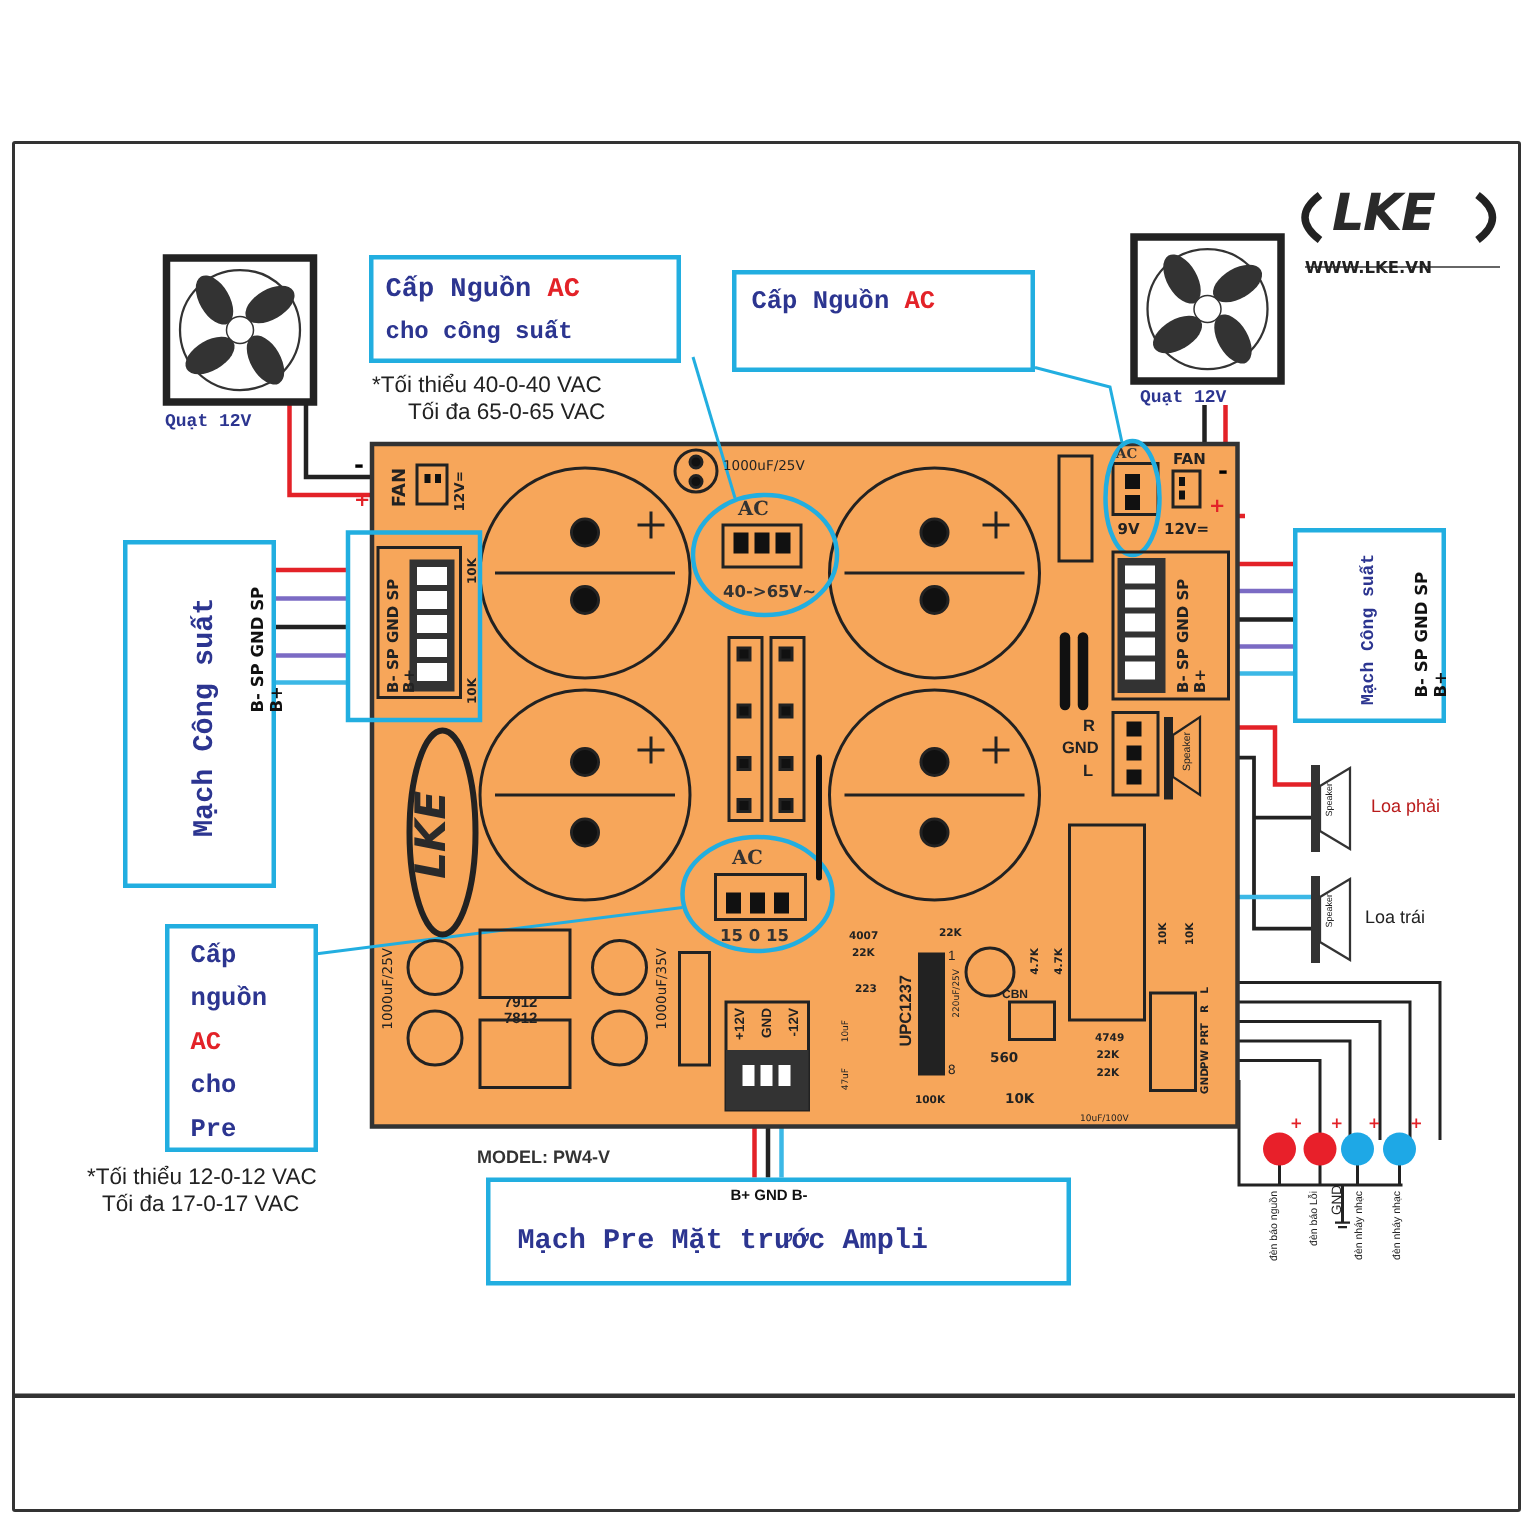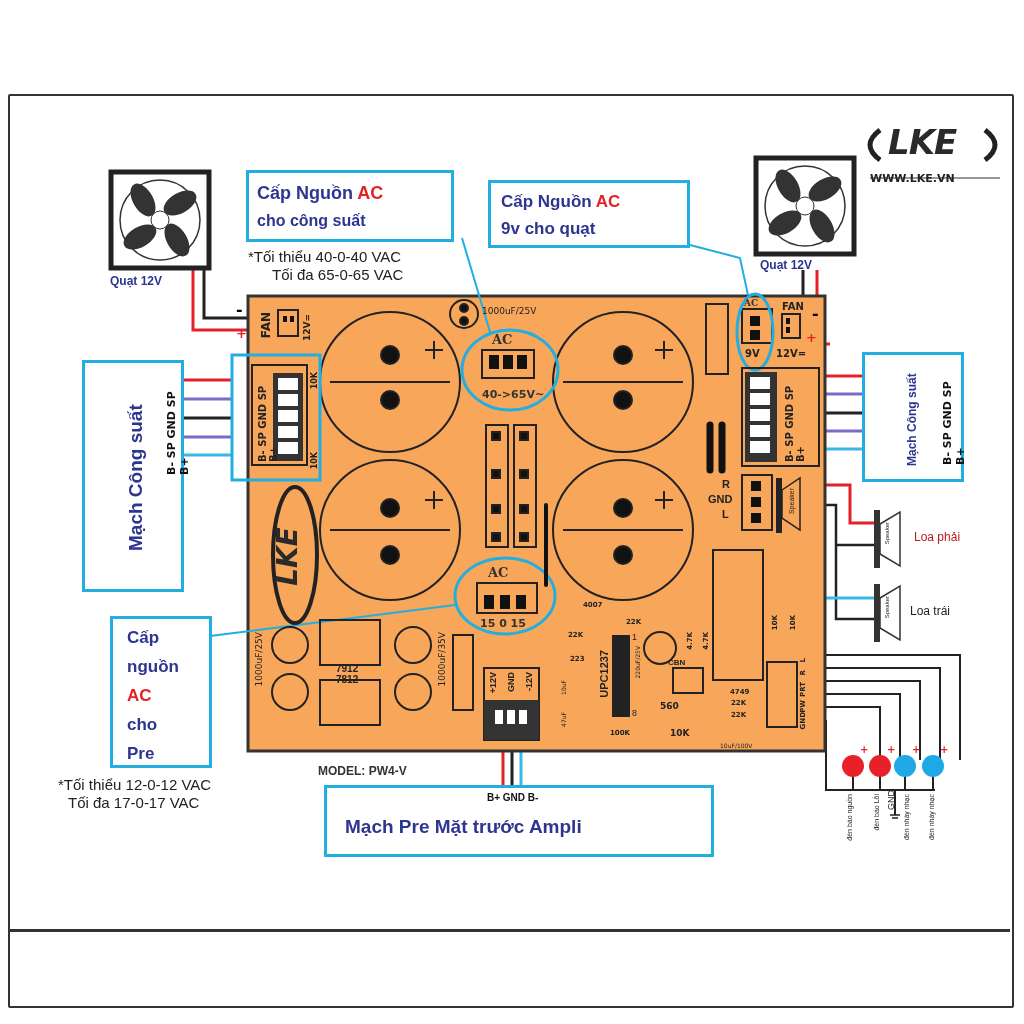--- a/index.html
+++ b/index.html
@@ -1,20 +1,20 @@
 <!DOCTYPE html>
 <html><head>
 <meta charset="utf-8">
 <style>
   html, body { margin:0; padding:0; background:#ffffff; }
   body { width:1024px; height:1024px; position:relative; overflow:hidden; font-family:"DejaVu Sans", sans-serif; }
   .abs { position:absolute; }
   #stage { position:absolute; left:0; top:0; width:1024px; height:900px; }
   .callout { position:absolute; border:3px solid #22aee0; background:#fff; box-sizing:border-box; }
-  .ctitle { font-family:Liberation Sans, sans-serif; font-weight:bold; color:#2c3590; }
+  .ctitle { font-family:Liberation Mono, monospace; font-weight:bold; color:#2c3590; }
   .red { color:#e32228; }
   .note { font-family:"Liberation Sans", sans-serif; color:#222; font-size:15px; line-height:17px; }
   .vtxt { writing-mode:vertical-rl; transform:rotate(180deg); }
 </style>
 </head>
 <body>
 
 <div id="stage">
 
   <div class="abs" style="left:8px;top:94px;width:1002px;height:910px;border:2px solid #333;border-radius:2px;"></div>
@@ -266,21 +266,20 @@
     </div>
     <div class="ctitle" style="font-size:16px;line-height:26px;">cho công suất</div>
   </div>
   <div class="abs note" style="left:248px;top:248px;">*Tối thiểu 40-0-40 VAC</div>
   <div class="abs note" style="left:272px;top:266px;">Tối đa 65-0-65 VAC</div>
 
   <div class="callout" style="left:488px;top:180px;width:202px;height:68px;padding:4px 10px;">
     <div class="ctitle" style="font-size:17px;line-height:30px;">
       <span>Cấp Nguồn </span><span class="red">AC</span>
     </div>
-    <div class="ctitle" style="font-size:17px;line-height:24px;">9v cho quạt</div>
   </div>
 
   <div class="callout" style="left:82px;top:360px;width:102px;height:232px;">
     <div class="abs ctitle vtxt" style="left:40px;top:10px;height:210px;font-size:19px;text-align:center;">Mạch Công suất</div>
     <div class="abs vtxt" style="left:80px;top:12px;height:100px;font:bold 11px 'DejaVu Sans',sans-serif;color:#111;">B- SP GND SP B+</div>
   </div>
 
   <div class="callout" style="left:862px;top:352px;width:102px;height:130px;">
     <div class="abs ctitle vtxt" style="left:40px;top:6px;height:118px;font-size:12px;text-align:center;">Mạch Công suất</div>
     <div class="abs vtxt" style="left:76px;top:10px;height:100px;font:bold 11px 'DejaVu Sans',sans-serif;color:#111;">B- SP GND SP B+</div>
@@ -331,21 +330,21 @@
   <div class="abs vtxt" style="left:506px;top:672px;font:bold 9px 'Liberation Sans',sans-serif;color:#222;">GND</div>
   <div class="abs vtxt" style="left:524px;top:672px;font:bold 9px 'Liberation Sans',sans-serif;color:#222;">-12V</div>
   <div class="abs vtxt" style="left:598px;top:650px;font:bold 11px 'Liberation Sans',sans-serif;color:#222;">UPC1237</div>
   <div class="abs" style="left:632px;top:632px;font:9px 'Liberation Sans',sans-serif;color:#222;">1</div>
   <div class="abs" style="left:632px;top:708px;font:9px 'Liberation Sans',sans-serif;color:#222;">8</div>
   <div class="abs vtxt" style="left:634px;top:646px;font:6px 'DejaVu Sans',sans-serif;color:#222;">220uF/25V</div>
   <div class="abs vtxt" style="left:560px;top:680px;font:6px 'DejaVu Sans',sans-serif;color:#222;">10uF</div>
   <div class="abs vtxt" style="left:560px;top:712px;font:6px 'DejaVu Sans',sans-serif;color:#222;">47uF</div>
   <div class="abs" style="left:668px;top:658px;font:bold 8px 'Liberation Sans',sans-serif;color:#222;">CBN</div>
   <div class="abs" style="left:720px;top:742px;font:6px 'DejaVu Sans',sans-serif;color:#222;">10uF/100V</div>
-  <div class="abs" style="left:566px;top:601px;font:bold 7px 'DejaVu Sans',sans-serif;color:#222;margin-left:17px;">4007</div>
+  <div class="abs" style="left:566px;top:620px;font:bold 7px 'DejaVu Sans',sans-serif;color:#222;">4007</div>
   <div class="abs" style="left:568px;top:631px;font:bold 7px 'DejaVu Sans',sans-serif;color:#222;">22K</div>
   <div class="abs" style="left:626px;top:618px;font:bold 7px 'DejaVu Sans',sans-serif;color:#222;">22K</div>
   <div class="abs" style="left:570px;top:655px;font:bold 7px 'DejaVu Sans',sans-serif;color:#222;">223</div>
   <div class="abs vtxt" style="left:686px;top:632px;font:bold 7px 'DejaVu Sans',sans-serif;color:#222;">4.7K</div>
   <div class="abs vtxt" style="left:702px;top:632px;font:bold 7px 'DejaVu Sans',sans-serif;color:#222;">4.7K</div>
   <div class="abs vtxt" style="left:771px;top:615px;font:bold 7px 'DejaVu Sans',sans-serif;color:#222;">10K</div>
   <div class="abs vtxt" style="left:789px;top:615px;font:bold 7px 'DejaVu Sans',sans-serif;color:#222;">10K</div>
   <div class="abs" style="left:660px;top:701px;font:bold 9px 'DejaVu Sans',sans-serif;color:#222;">560</div>
   <div class="abs" style="left:610px;top:729px;font:bold 7px 'DejaVu Sans',sans-serif;color:#222;">100K</div>
   <div class="abs" style="left:670px;top:728px;font:bold 9px 'DejaVu Sans',sans-serif;color:#222;">10K</div>

